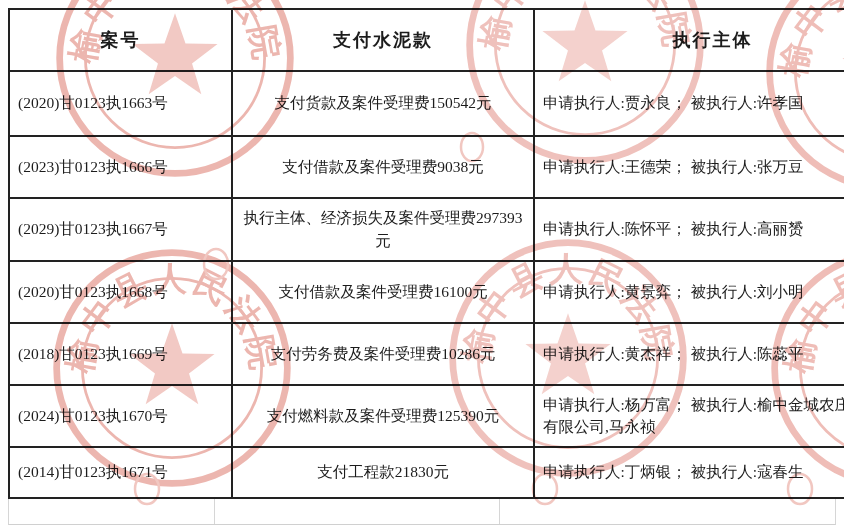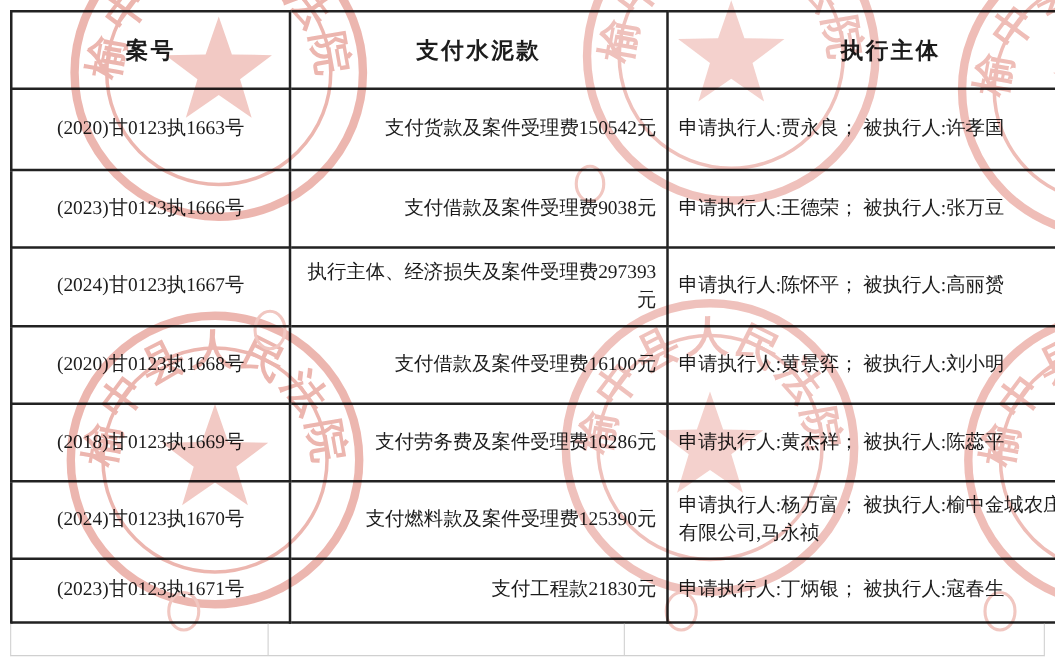--- a/index.html
+++ b/index.html
@@ -21,22 +21,22 @@
   }
   table.court-table td {
     border: 2px solid #222222;
     vertical-align: middle;
     font-size: 15.5px;
     line-height: 1.45;
     padding: 2px 8px;
     background: transparent;
     margin-top: 43px;
   }
-  td.col-case   { width: 205px; text-align: center; padding: 2px 4px; }
-  td.col-basis  { width: 284px; text-align: right; }
+  td.col-case   { width: 205px; text-align: left; padding: 2px 4px; }
+  td.col-basis  { width: 284px; text-align: center; }
   td.col-party  { width: 339px; text-align: left; }
 
   tr.hdr td {
     font-weight: bold;
     font-size: 18px;
     text-align: center;
     letter-spacing: 2px;
   }
   tr.h-hdr { height: 62px; }
   tr.h-r1  { height: 65px; }
@@ -95,21 +95,21 @@
         <td class="col-party">申请执行人:贾永良；  被执行人:许孝国</td>
       </tr>
 
       <tr class="h-r2">
         <td class="col-case">(2023)甘0123执1666号</td>
         <td class="col-basis">支付借款及案件受理费9038元</td>
         <td class="col-party">申请执行人:王德荣；  被执行人:张万豆</td>
       </tr>
 
       <tr class="h-r3">
-        <td class="col-case">(2024)甘0123执1667号</td>
+        <td class="col-case">(2029)甘0123执1667号</td>
         <td class="col-basis">执行主体、经济损失及案件受理费297393元</td>
         <td class="col-party">申请执行人:陈怀平；  被执行人:高丽赟</td>
       </tr>
 
       <tr class="h-r4">
         <td class="col-case">(2020)甘0123执1668号</td>
         <td class="col-basis">支付借款及案件受理费16100元</td>
         <td class="col-party">申请执行人:黄景弈；  被执行人:刘小明</td>
       </tr>
 
@@ -119,21 +119,21 @@
         <td class="col-party">申请执行人:黄杰祥；  被执行人:陈蕊平</td>
       </tr>
 
       <tr class="h-r6">
         <td class="col-case">(2024)甘0123执1670号</td>
         <td class="col-basis">支付燃料款及案件受理费125390元</td>
         <td class="col-party">申请执行人:杨万富；  被执行人:榆中金城农庄餐饮有限公司,马永祯</td>
       </tr>
 
       <tr class="h-r7">
-        <td class="col-case">(2023)甘0123执1671号</td>
+        <td class="col-case">(2014)甘0123执1671号</td>
         <td class="col-basis">支付工程款21830元</td>
         <td class="col-party">申请执行人:丁炳银；  被执行人:寇春生</td>
       </tr>
     </tbody>
   </table>
 
   <div class="partial-row">
     <div class="partial-cell c1"></div>
     <div class="partial-cell c2"></div>
     <div class="partial-cell c3"></div>

